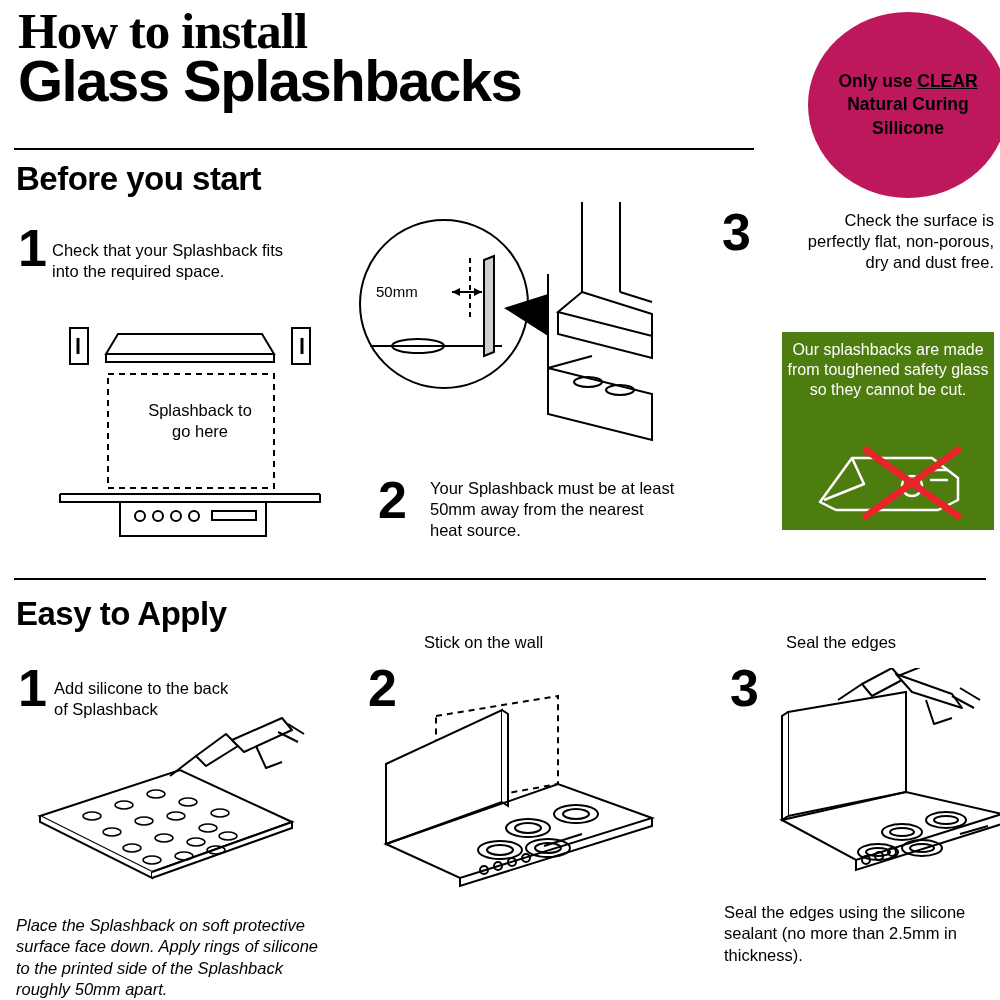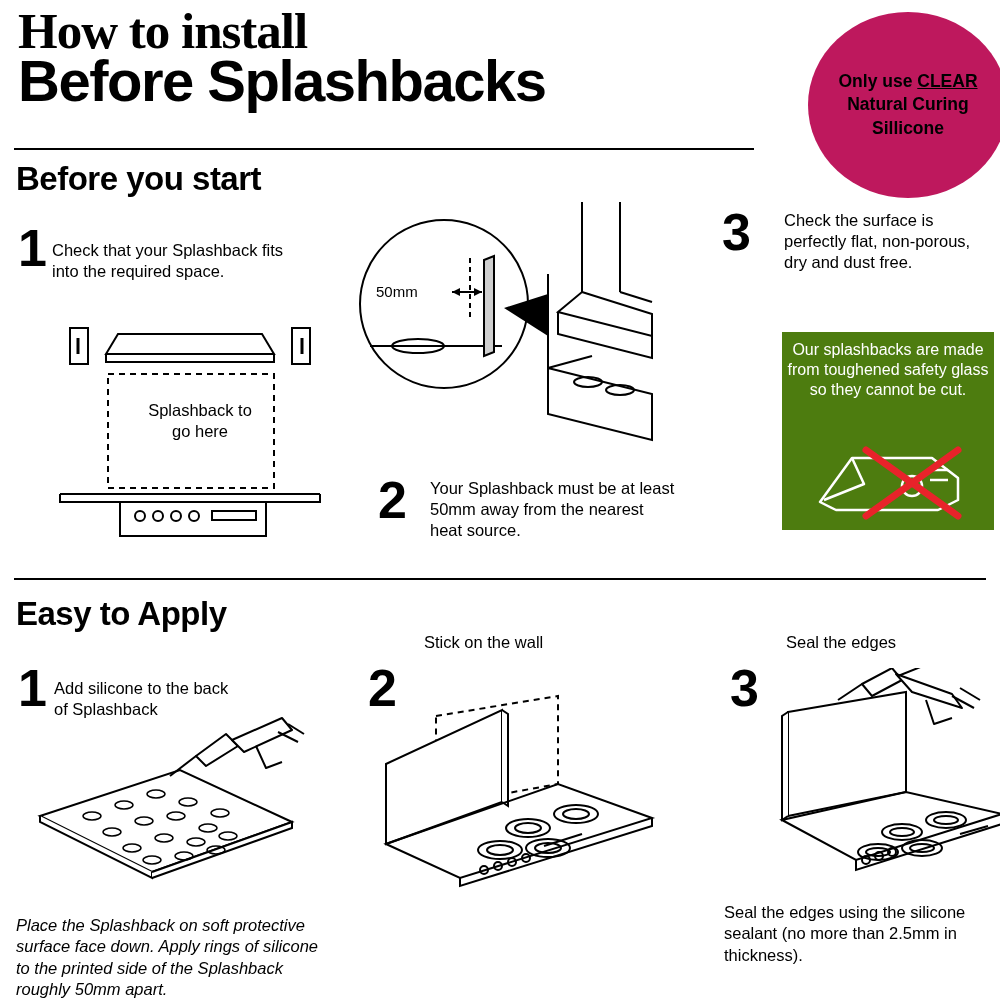--- a/index.html
+++ b/index.html
@@ -131,21 +131,21 @@
 
   svg { display: block; }
   .svgwrap { position: absolute; }
 </style>
 </head>
 <body>
 
 <div class="page">
 
   <div class="title-how">How to install</div>
-  <div class="title-main">Before Splashbacks</div>
+  <div class="title-main">Glass Splashbacks</div>
   <div class="rule-top"></div>
 
   <div class="badge">
     <div class="badge-text">
       <span>Only use </span><u>CLEAR</u><br>
       <span>Natural Curing</span><br>
       <span>Sillicone</span>
     </div>
   </div>
 
@@ -223,21 +223,21 @@
 
       <path d="M152 112 L196 98 L196 140 Z" fill="#000"></path>
       <text x="24" y="101" font-family="Liberation Sans, sans-serif" font-size="15" fill="#000">50mm</text>
     </svg>
   </div>
 
   <div class="stepnum" style="left:378px; top:474px;">2</div>
   <div class="steptext" style="left:430px; top:478px; width:246px;">Your Splashback must be at least 50mm away from the nearest heat source.</div>
 
   <div class="stepnum" style="left:722px; top:206px;">3</div>
-  <div class="steptext" style="left:784px; top:210px; width:210px;">Check the surface is perfectly flat, non-porous, dry and dust free.</div>
+  <div class="steptext" style="left:784px; top:210px; width:210px;text-align:right;">Check the surface is perfectly flat, non-porous, dry and dust free.</div>
 
   <div class="blackbox">
     <div class="bb-text">Our splashbacks are made from toughened safety glass so they cannot be cut.</div>
     <div class="svgwrap" style="left:26px; top:112px;">
       <svg width="160" height="78" viewBox="0 0 160 78">
         <g fill="none" stroke="#fff" stroke-width="2.5" stroke-linejoin="round">
           <path d="M12 58 L44 14 L124 14 L150 34 L150 56 L130 66 L28 66 Z"></path>
           <path d="M44 14 L56 40 L16 56"></path>
           <circle cx="104" cy="42" r="10"></circle>
           <path d="M122 26 L140 26"></path>

